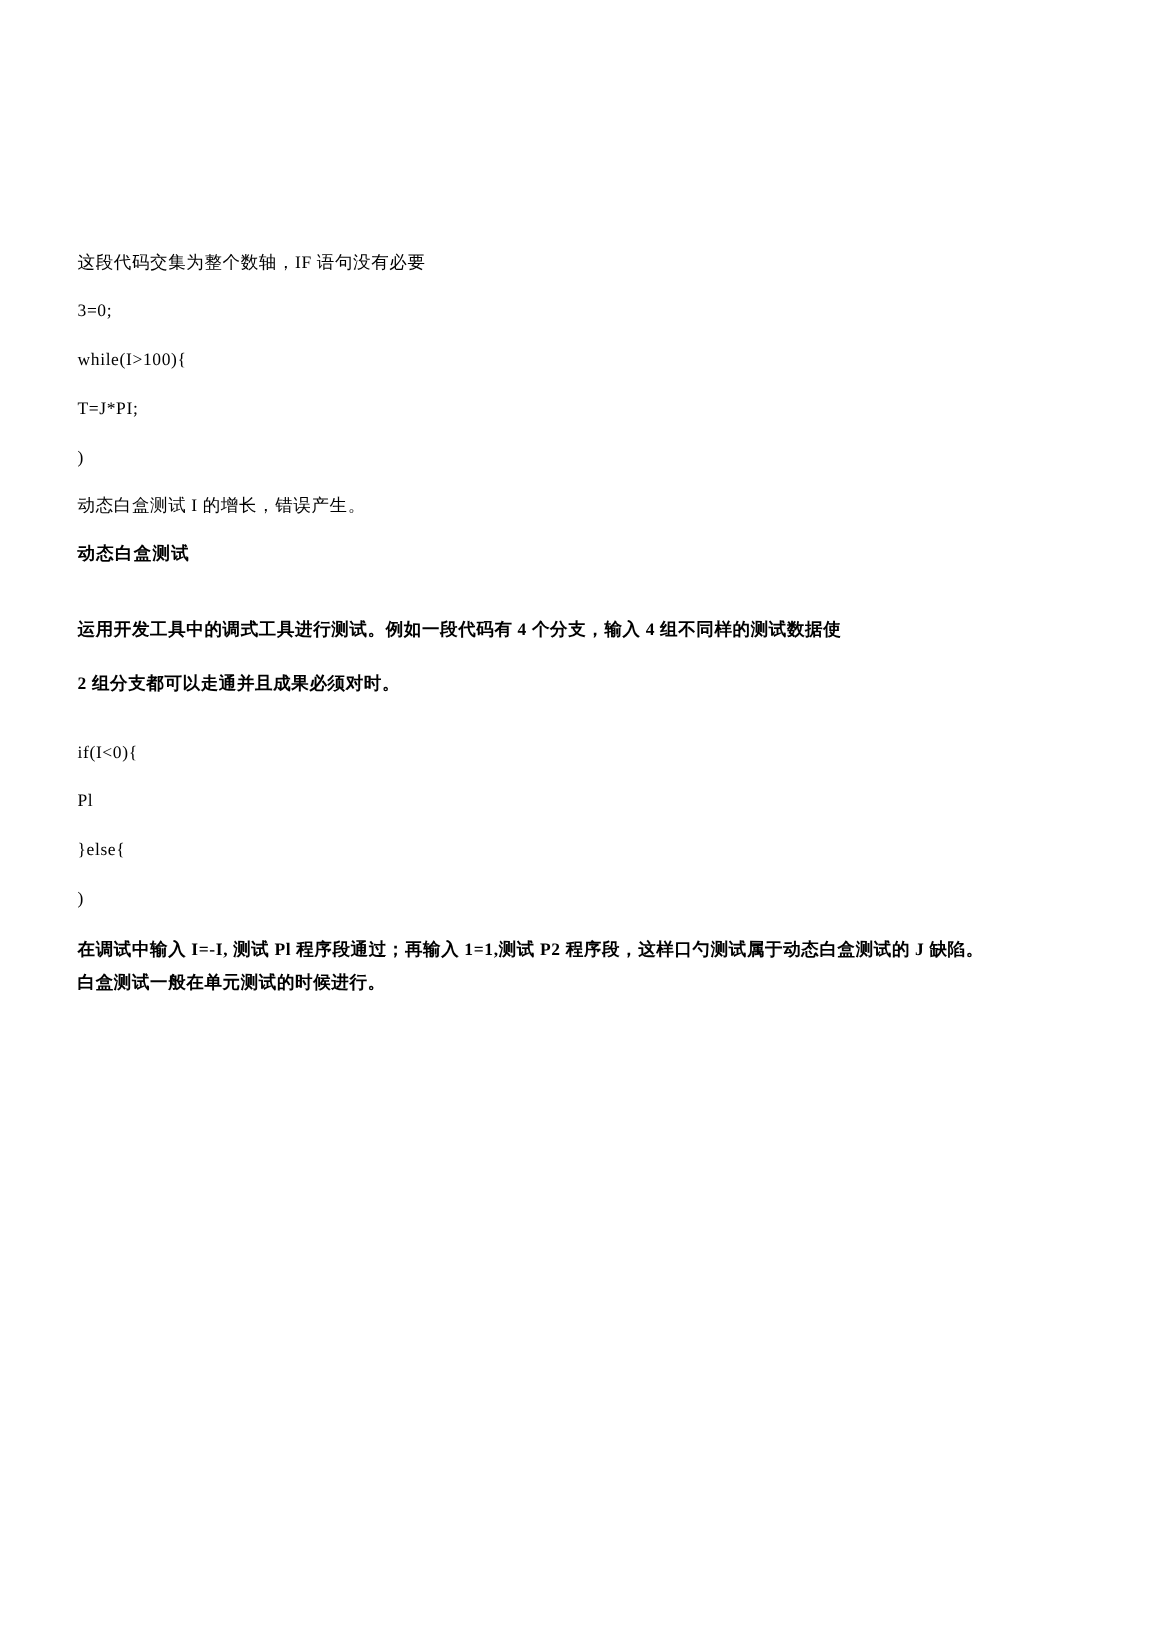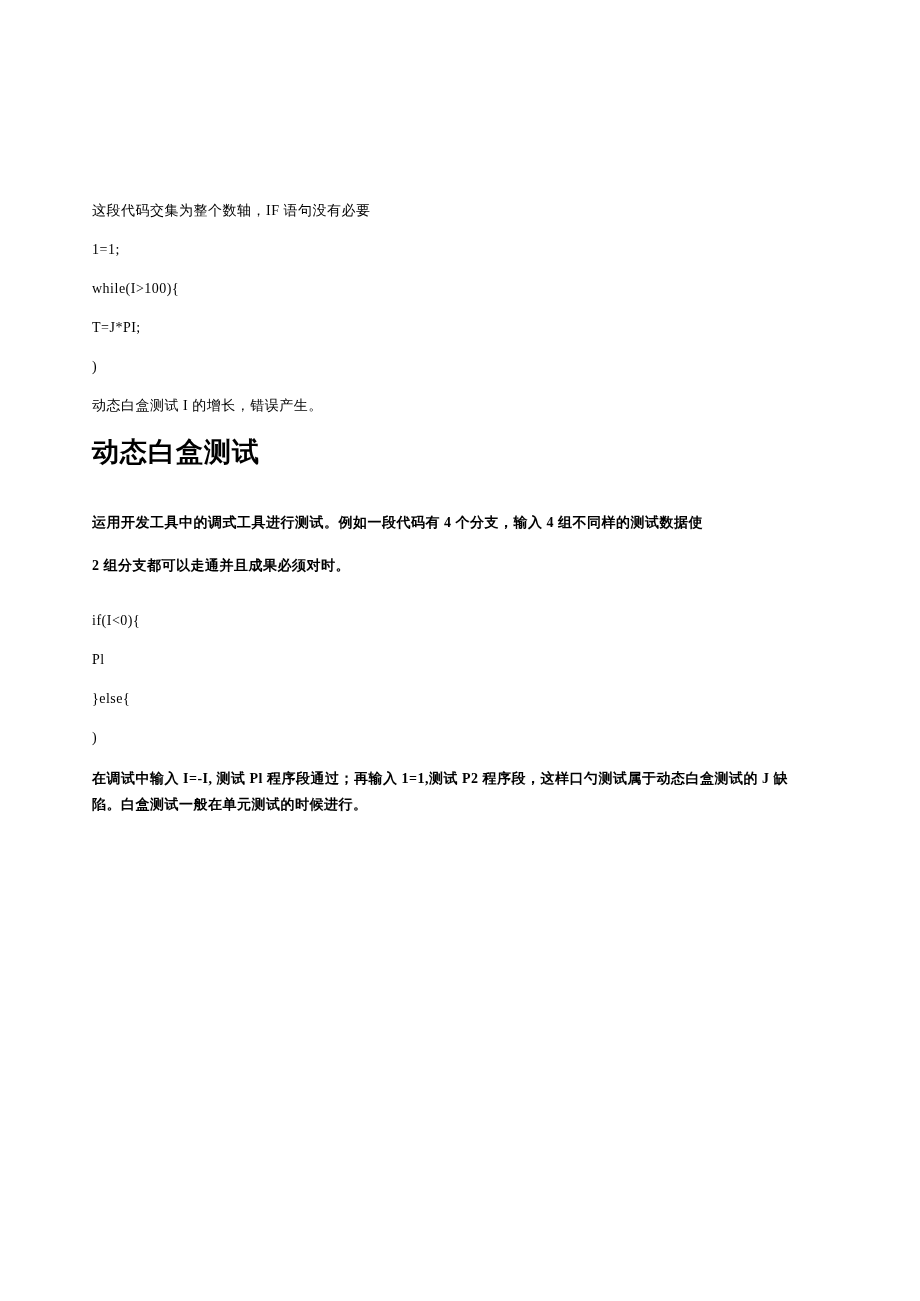--- a/index.html
+++ b/index.html
@@ -4,30 +4,30 @@
 <style>
   * { margin: 0; padding: 0; box-sizing: border-box; }
   body {
     background: #ffffff;
     width: 920px;
     height: 1301px;
     font-family: "SimSun", "宋体", serif;
     color: #000000;
   }
   .page {
-    padding: 200px 130px 100px 92px;
+    padding: 200px 130px 100px 62px;
   }
   .line {
     font-size: 14px;
     line-height: 1.5;
     margin-bottom: 18px;
     letter-spacing: 0.5px;
   }
   .heading {
-    font-size: 27px;
+    font-size: 14px;
     font-weight: bold;
     font-family: "SimHei", "黑体", sans-serif;
     margin-top: 14px;
     margin-bottom: 40px;
     letter-spacing: 1px;
   }
   .para {
     font-size: 14px;
     line-height: 1.8;
     margin-bottom: 18px;
@@ -35,21 +35,21 @@
     font-weight: bold;
   }
   .gap { height: 14px; }
 </style>
 </head>
 <body>
 
 <div class="page">
 
   <div class="line">这段代码交集为整个数轴，IF 语句没有必要</div>
-  <div class="line">1=1;</div>
+  <div class="line">3=0;</div>
   <div class="line">while(I&gt;100){</div>
   <div class="line">T=J*PI;</div>
   <div class="line">)</div>
   <div class="line">动态白盒测试 I 的增长，错误产生。</div>
 
   <div class="heading">动态白盒测试</div>
 
   <div class="para">运用开发工具中的调式工具进行测试。例如一段代码有 4 个分支，输入 4 组不同样的测试数据使</div>
   <div class="para">2 组分支都可以走通并且成果必须对时。</div>
 

